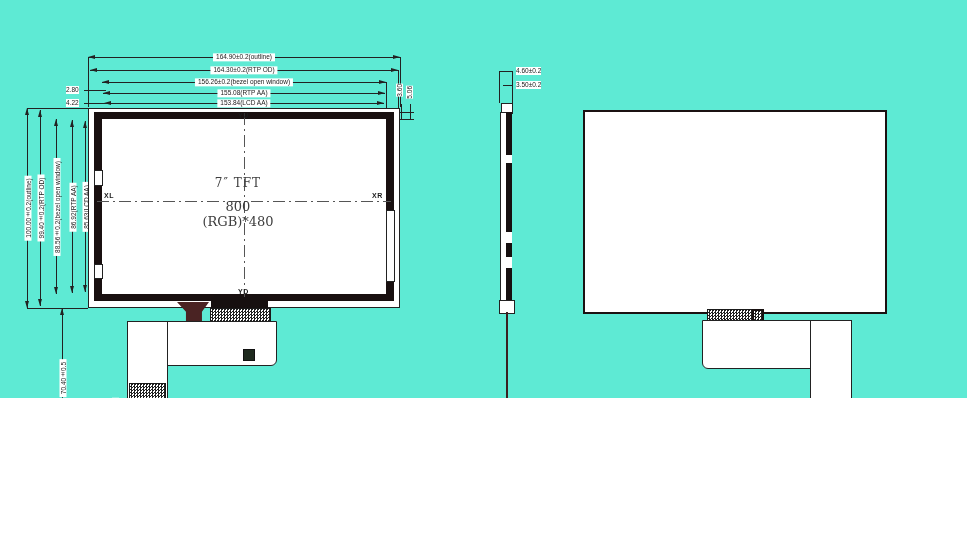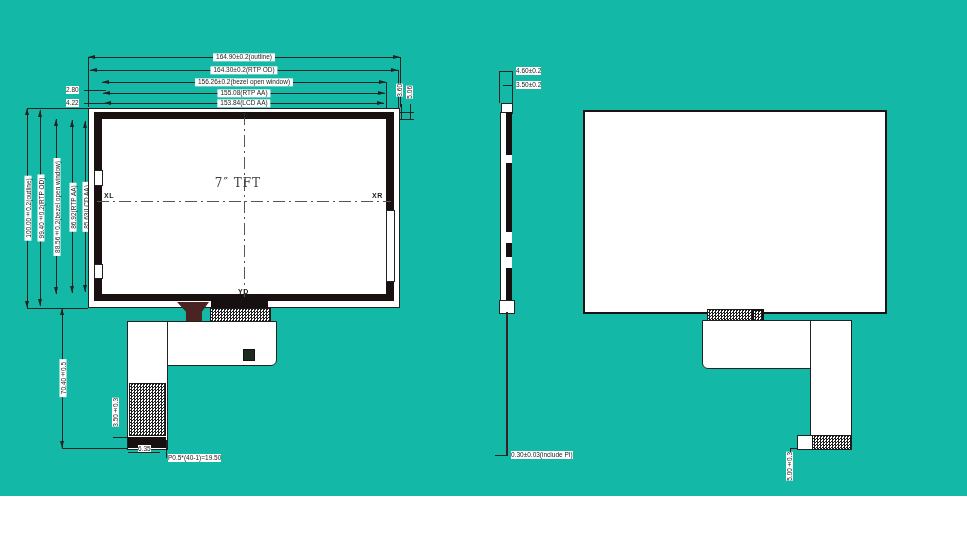--- a/index.html
+++ b/index.html
@@ -1,17 +1,17 @@
 <!DOCTYPE html>
 <html><head>
 <meta charset="utf-8">
 <style>
   html,body { margin:0; padding:0; background:#ffffff; }
   #canvas {
-    position:relative; width:967px; height:496px; background:#14b8a6;
+    position:relative; width:967px; height:398px; background:#5eead4;
     font-family:"Liberation Sans", sans-serif; color:#1a1a1a; overflow:hidden;
   }
   .abs { position:absolute; }
   
   .lh { position:absolute; height:0; border-top:1px solid #222; }
   .lv { position:absolute; width:0; border-left:1px solid #222; }
   
   .hdim { position:absolute; height:0; border-top:1px solid #222; }
   .hdim::before, .hdim::after { content:""; position:absolute; top:-3px; width:0; height:0;
     border-top:2.5px solid transparent; border-bottom:2.5px solid transparent; }
@@ -114,20 +114,21 @@
   <div class="window" style="left:386px;top:210px;width:7px;height:70px;border:1px solid #222;"></div>
 
   <div class="cl-v" style="left:244px;top:113px;height:192px;"></div>
   <div class="cl-h" style="left:97px;top:201px;width:294px;"></div>
   <div class="probe" style="left:238px;top:112px;">YU</div>
   <div class="probe" style="left:238px;top:288px;">YD</div>
   <div class="probe" style="left:104px;top:192px;">XL</div>
   <div class="probe" style="left:372px;top:192px;">XR</div>
 
   <div class="title-text" style="left:188px;top:176px;width:100px;font-size:12px;letter-spacing:1px;">7″  TFT</div>
+  <div class="title-text" style="left:188px;top:199px;width:100px;font-size:13px;">800 (RGB)*480</div>
 
   <div class="abs dark" style="left:214px;top:294px;width:7px;height:4px;"></div>
   <div class="abs dark" style="left:252px;top:294px;width:11px;height:4px;"></div>
   <div class="abs dark" style="left:211px;top:297px;width:57px;height:11px;"></div>
   <div class="hatch" style="left:210px;top:308px;width:59px;height:13px;"></div>
 
   <div class="abs maroon" style="left:177px;top:302px;width:32px;height:49px;clip-path:polygon(0 0,100% 0,78% 20%,78% 100%,28% 100%,28% 20%);"></div>
   <div class="abs" style="left:186px;top:344px;width:16px;height:14px;background:#2a1414;"></div>
   <div class="slbl tiny" style="left:180px;top:350px;background:transparent;">1</div>
   <div class="slbl tiny" style="left:204px;top:350px;background:transparent;">4</div>

